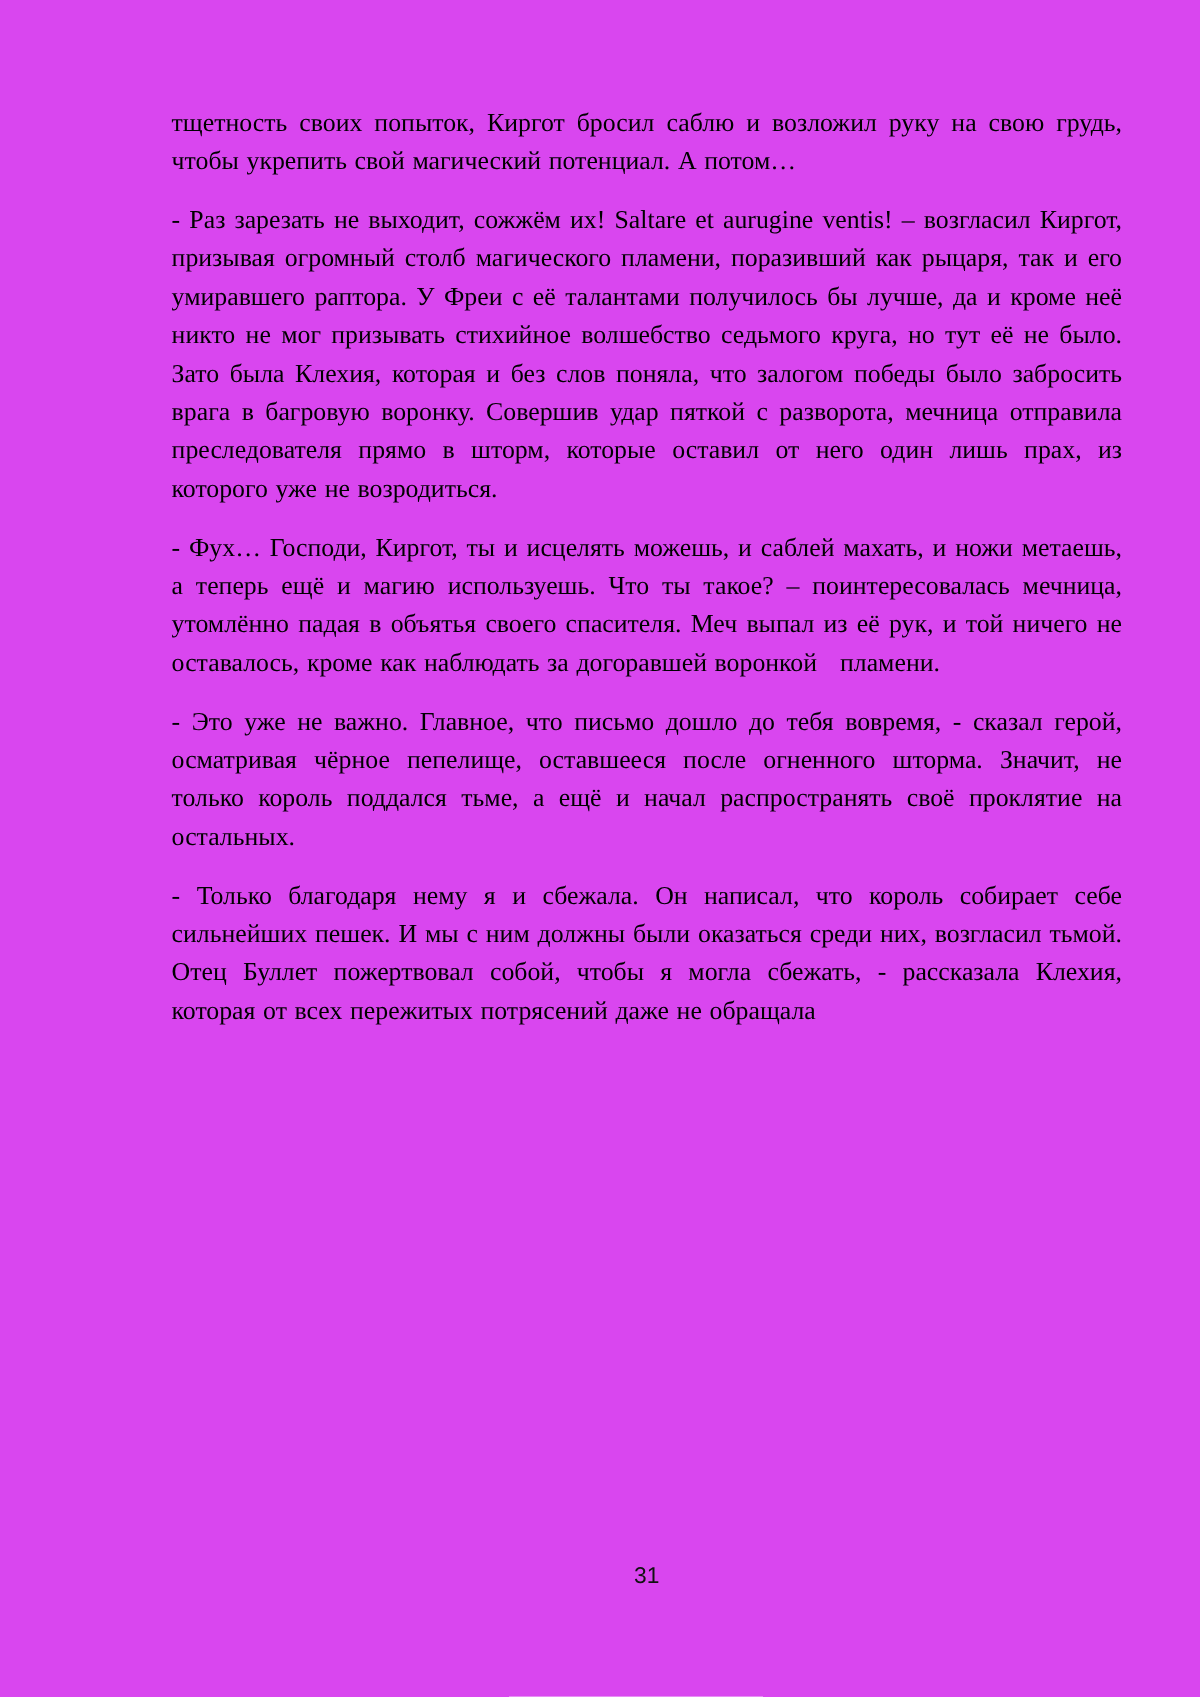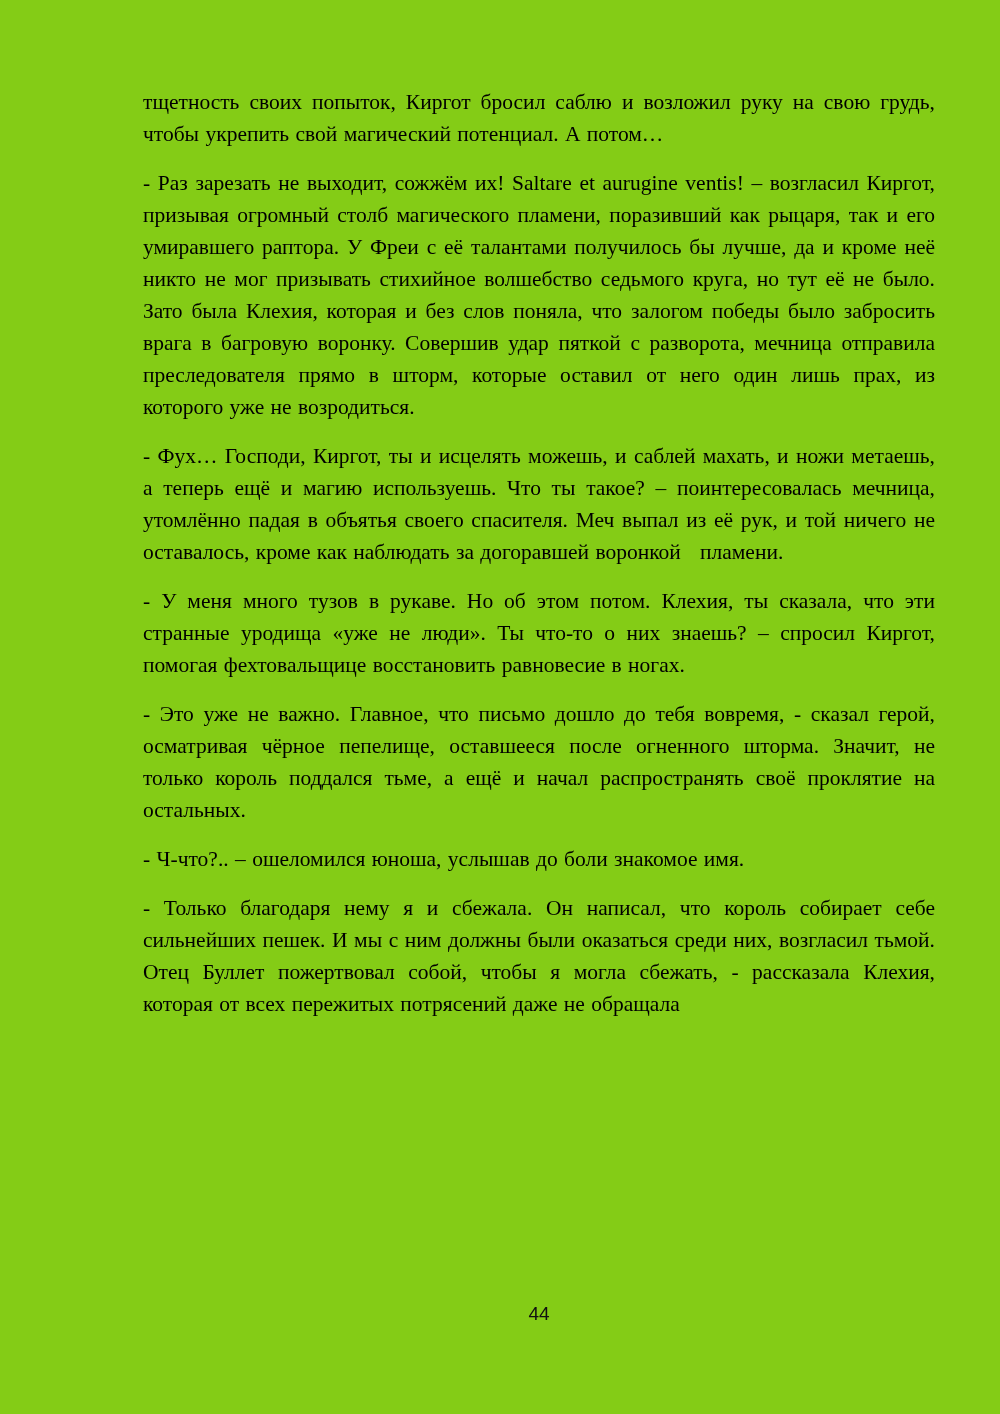--- a/index.html
+++ b/index.html
@@ -5,21 +5,21 @@
   html, body {
     margin: 0;
     padding: 0;
     background: #ffffff;
   }
   .page {
     position: relative;
     width: 1000px;
     height: 1414px;
     margin: 0 auto;
-    background: #84cc16;
+    background: #d946ef;
     overflow: hidden;
     font-family: "Liberation Serif", "DejaVu Serif", serif;
     color: #000000;
   }
   .text-block {
     position: absolute;
     top: 86px;
     left: 143px;
     width: 792px;
   }
@@ -43,19 +43,17 @@
   }
 </style>
 </head>
 <body>
 
 <div class="page">
   <div class="text-block">
     <p>тщетность своих попыток, Киргот бросил саблю и возложил руку на свою грудь, чтобы укрепить свой магический потенциал. А потом…</p>
     <p>- Раз зарезать не выходит, сожжём их! Saltare et aurugine ventis! – возгласил Киргот, призывая огромный столб магического пламени, поразивший как рыцаря, так и его умиравшего раптора. У Фреи с её талантами получилось бы лучше, да и кроме неё никто не мог призывать стихийное волшебство седьмого круга, но тут её не было. Зато была Клехия, которая и без слов поняла, что залогом победы было забросить врага в багровую воронку. Совершив удар пяткой с разворота, мечница отправила преследователя прямо в шторм, которые оставил от него один лишь прах, из которого уже не возродиться.</p>
     <p>- Фух… Господи, Киргот, ты и исцелять можешь, и саблей махать, и ножи метаешь, а теперь ещё и магию используешь. Что ты такое? – поинтересовалась мечница, утомлённо падая в объятья своего спасителя. Меч выпал из её рук, и той ничего не оставалось, кроме как наблюдать за догоравшей воронкой &nbsp; пламени.</p>
-    <p>- У меня много тузов в рукаве. Но об этом потом. Клехия, ты сказала, что эти странные уродища «уже не люди». Ты что-то о них знаешь? – спросил Киргот, помогая фехтовальщице восстановить равновесие в ногах.</p>
     <p>- Это уже не важно. Главное, что письмо дошло до тебя вовремя, - сказал герой, осматривая чёрное пепелище, оставшееся после огненного шторма. Значит, не только король поддался тьме, а ещё и начал распространять своё проклятие на остальных.</p>
-    <p>- Ч-что?.. – ошеломился юноша, услышав до боли знакомое имя.</p>
     <p>- Только благодаря нему я и сбежала. Он написал, что король собирает себе сильнейших пешек. И мы с ним должны были оказаться среди них, возгласил тьмой. Отец Буллет пожертвовал собой, чтобы я могла сбежать, - рассказала Клехия, которая от всех пережитых потрясений даже не обращала</p>
   </div>
-  <div class="page-number">44</div>
+  <div class="page-number">31</div>
 </div>
 
 </body></html>

